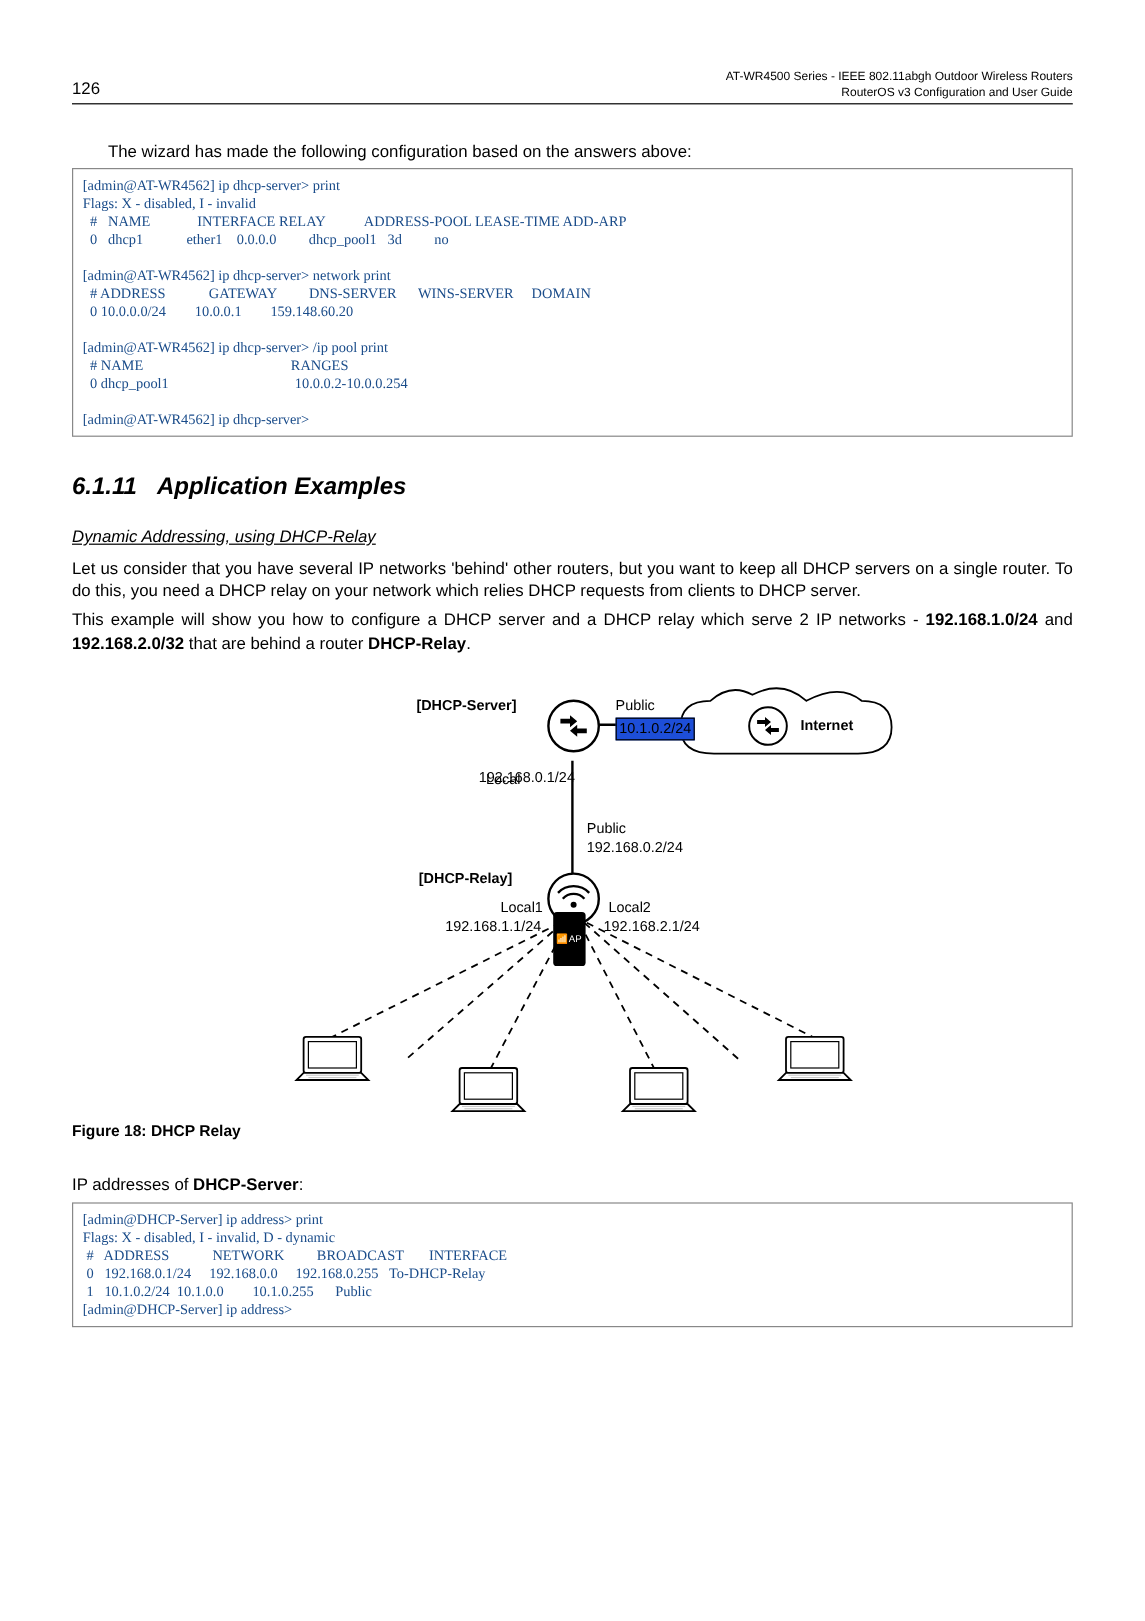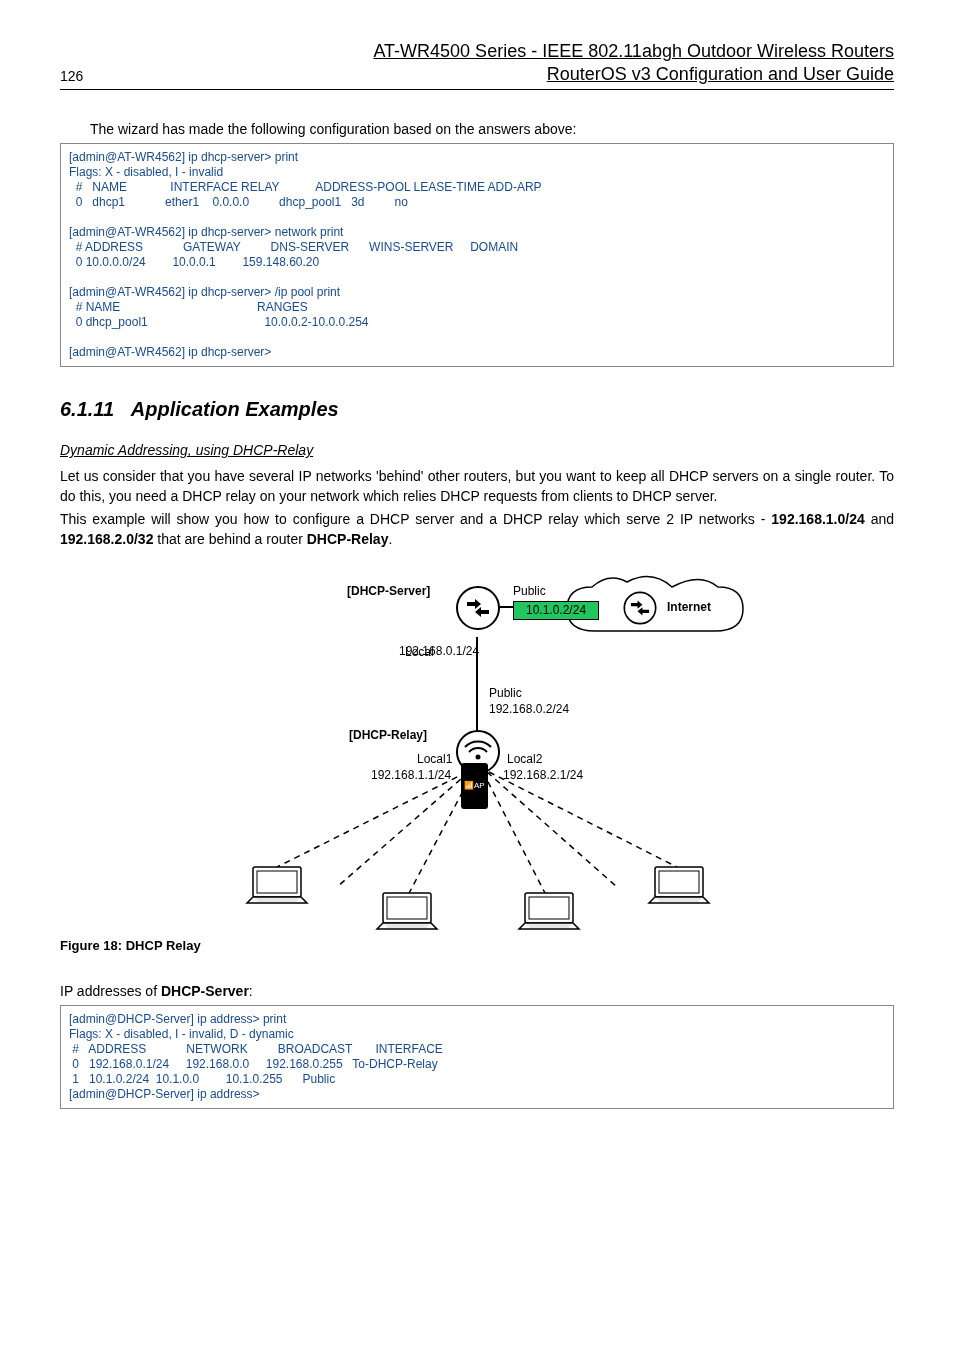--- a/index.html
+++ b/index.html
@@ -13,24 +13,24 @@
   }
   .header-row {
     display: flex;
     justify-content: space-between;
     align-items: flex-end;
     border-bottom: 1px solid #000;
     padding-bottom: 2px;
     margin-bottom: 30px;
   }
   .page-num { font-size: 14px; margin-top: 24px; }
-  .doc-title { text-align: right; font-size: 18px; line-height: 1.3; text-decoration: underline; }
+  .doc-title { text-align: right; font-size: 10px; line-height: 1.3; }
   .intro-line { margin: 0 0 4px 30px; }
   pre.code {
-    font-family: Liberation Sans, sans-serif;
+    font-family: Liberation Serif, serif;
     font-size: 12px;
     color: #1a4c8a;
     border: 1px solid #888;
     padding: 6px 8px;
     margin: 0 0 28px 0;
     white-space: pre;
     overflow: hidden;
     line-height: 1.25;
   }
   h2.section {
@@ -194,21 +194,21 @@
           <path d="M4 40 h60 l-6 -6 h-48 z" fill="#fff" stroke="#000" stroke-width="1.5"></path>
           <g stroke="#999" stroke-width="0.5">
             <line x1="12" y1="36" x2="56" y2="36"></line>
             <line x1="14" y1="38" x2="54" y2="38"></line>
           </g>
         </svg>
     </div>
 
     <div class="dlabel bold" style="left:140px; top:16px;">[DHCP-Server]</div>
     <div class="dlabel" style="left:306px; top:16px;">Public</div>
-    <div class="dlabel" style="left:306px; top:34px; border:1px solid #000; padding:0 12px; background:#22c55e;">10.1.0.2/24</div>
+    <div class="dlabel" style="left:306px; top:34px; border:1px solid #000; padding:0 2px; background:#1d4ed8;">10.1.0.2/24</div>
     <div class="dlabel bold" style="left:460px; top:32px;">Internet</div>
     <div class="dlabel" style="left:198px; top:77px;">Local</div>
     <div class="dlabel" style="left:192px; top:76px;">192.168.0.1/24</div>
 
     <div class="dlabel" style="left:282px; top:118px;">Public</div>
     <div class="dlabel" style="left:282px; top:134px;">192.168.0.2/24</div>
 
     <div class="dlabel bold" style="left:142px; top:160px;">[DHCP-Relay]</div>
     <div class="dlabel" style="left:210px; top:184px;">Local1</div>
     <div class="dlabel" style="left:300px; top:184px;">Local2</div>

